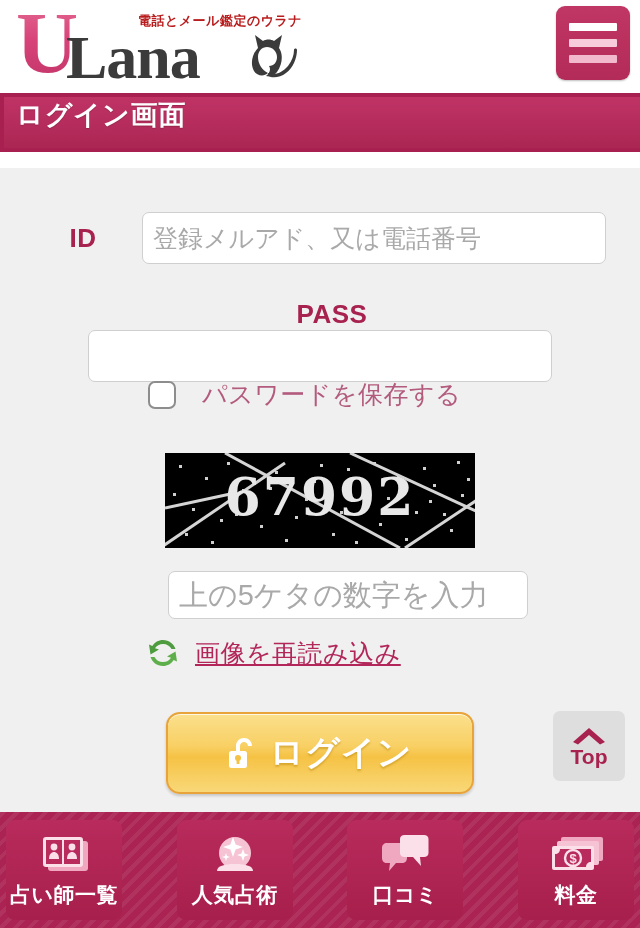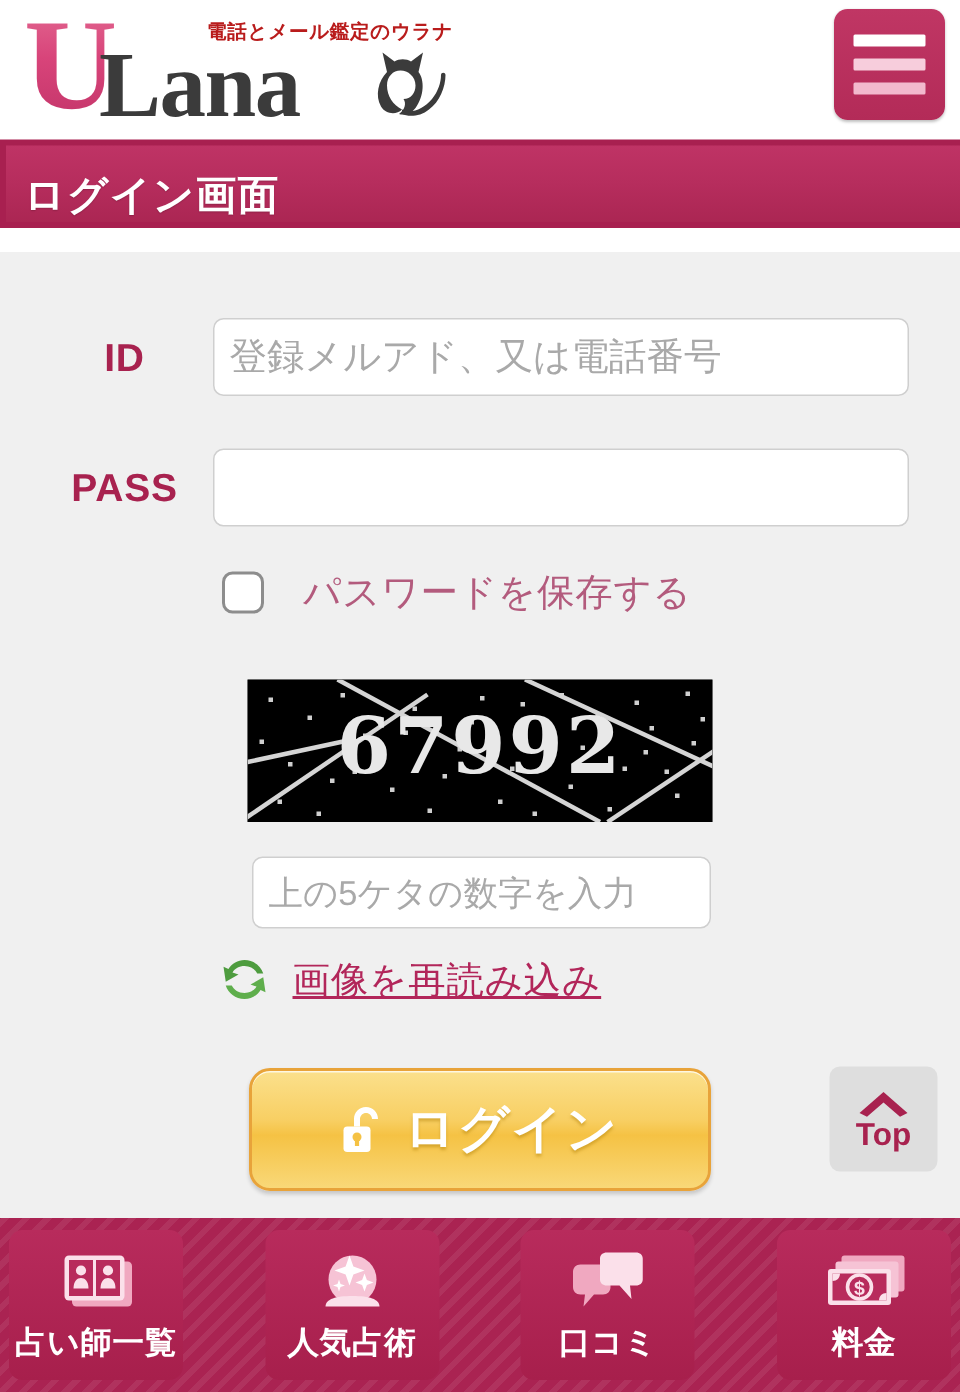--- a/index.html
+++ b/index.html
@@ -91,21 +91,21 @@
     width: 640px; height: 59px;
     background: #a82050;
     box-sizing: border-box;
     padding: 4px 0 4px 4px;
   }
   .titlebar-inner {
     width: 100%; height: 100%;
     background: linear-gradient(180deg, #bf3365 0%, #b62d5d 50%, #ab2653 100%);
     box-sizing: border-box;
     display: flex;
-    align-items: flex-end;
+    align-items: flex-start;
     padding-left: 12px;
   }
   .titlebar-text {
     color: #ffffff;
     font-size: 27px;
     font-weight: bold;
     letter-spacing: 1px;
     text-shadow: 0 1px 1px rgba(0,0,0,0.18);
   }
 
@@ -118,21 +118,21 @@
   }
 
   .field-row {
     position: absolute;
     left: 0;
     width: 640px;
     display: flex;
     align-items: center;
   }
   .field-row.id-row   { top: 212px; }
-  .field-row.pass-row { top: 299px; }
+  .field-row.pass-row { top: 299px; flex-direction: column; }
 
   .field-label {
     width: 118px;
     text-align: center;
     color: #a8224f;
     font-size: 26px;
     font-weight: bold;
     letter-spacing: 0.5px;
     padding-left: 24px;
   }
@@ -188,26 +188,26 @@
     font-size: 52px;
     font-weight: bold;
     fill: #e8e8e8;
     letter-spacing: 2px;
   }
 
   
   .captcha-input {
     position: absolute;
     left: 168px; top: 571px;
-    width: 306px; height: 48px;
+    width: 360px; height: 48px;
     box-sizing: border-box;
     background: #ffffff;
     border: 1px solid #cfcfcf;
     border-radius: 7px;
-    font-size: 23px;
+    font-size: 29px;
     color: #c2410c;
     padding: 0 10px;
     outline: none;
     font-family: "Liberation Sans", "DejaVu Sans", sans-serif;
   }
   .captcha-input::placeholder { color: #a9a9a9; }
 
   
   .reload-row {
     position: absolute;

